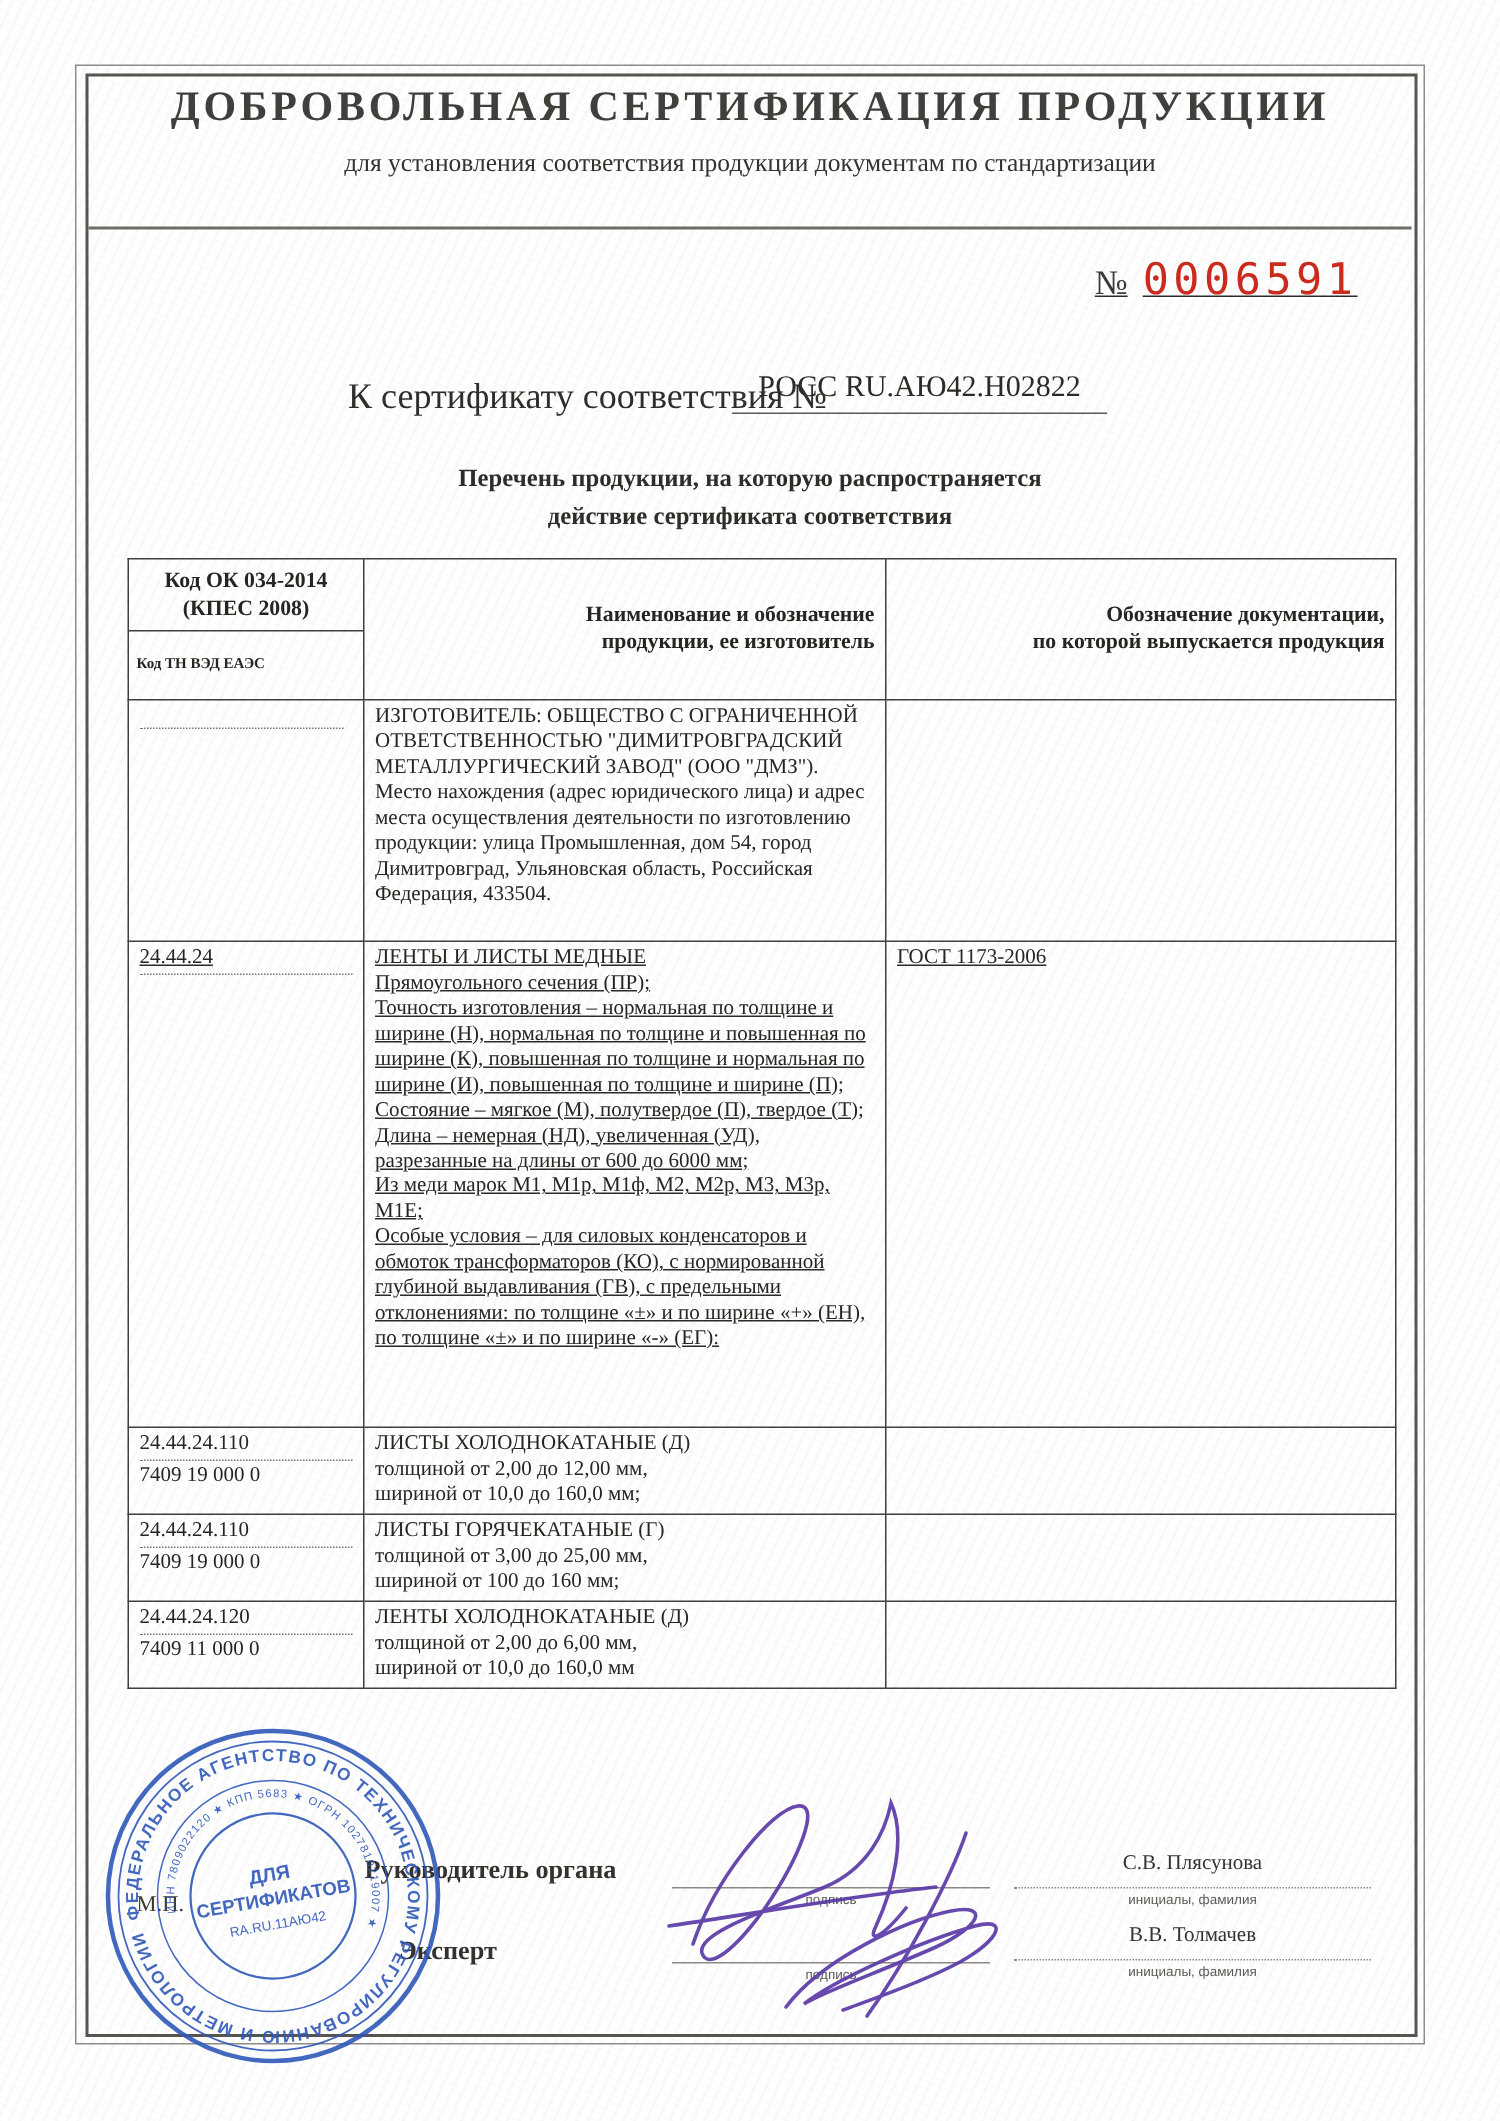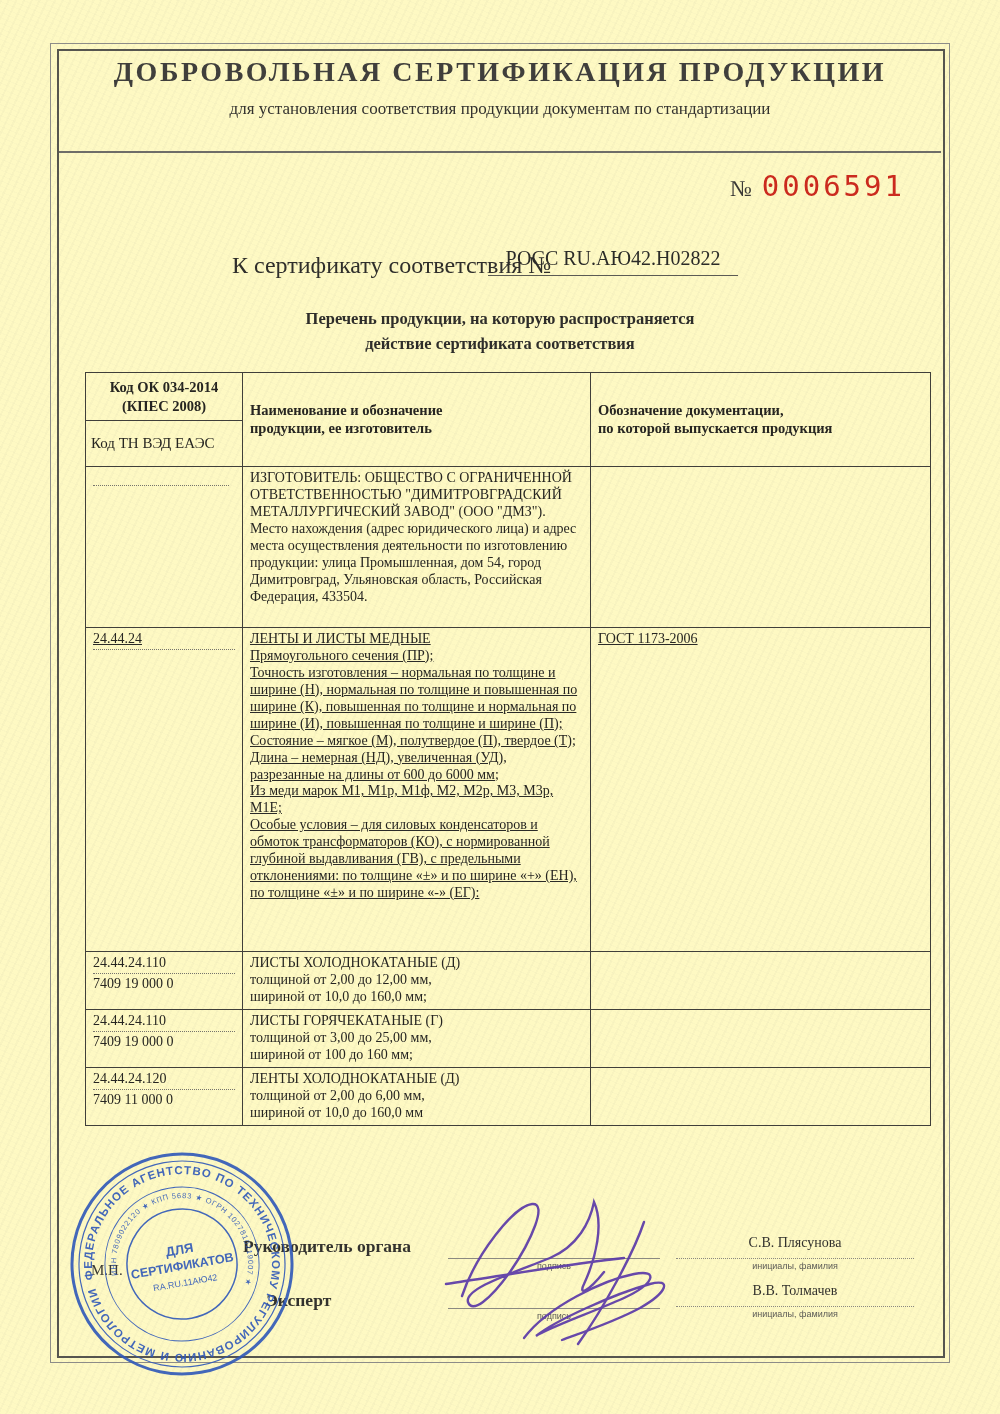--- a/index.html
+++ b/index.html
@@ -1,52 +1,52 @@
 <!DOCTYPE html>
 <html><head>
 <meta charset="utf-8">
 <style>
   html,body{margin:0;padding:0;background:#dededc;}
-  .page{position:relative;width:1000px;height:1414px;background:#fef9c3;
+  .page{position:relative;width:1000px;height:1414px;background:#ffffff;
         font-family:"Liberation Serif",serif;color:#2b2b28;overflow:hidden;}
   
   .page::before{content:"";position:absolute;inset:0;
         background:
           repeating-linear-gradient(115deg, rgba(120,120,115,.04) 0 2px, rgba(255,255,255,0) 2px 7px),
           repeating-linear-gradient(23deg, rgba(150,150,160,.03) 0 1px, rgba(255,255,255,0) 1px 5px);
         pointer-events:none;}
   .b-outer{position:absolute;left:50px;top:43px;width:898px;height:1318px;border:1px solid #8d8c88;}
   .b-inner{position:absolute;left:57px;top:49px;width:884px;height:1305px;border:2px solid #56554f;}
 
   .doc-title{position:absolute;top:56px;left:60px;width:880px;text-align:center;
         font-size:28px;font-weight:bold;letter-spacing:2.5px;color:#403f3c;}
   .doc-subtitle{position:absolute;top:99px;left:60px;width:880px;text-align:center;font-size:17px;color:#33322f;}
   .head-rule{position:absolute;left:59px;top:151px;width:882px;border-top:2px solid #6e6d68;}
 
-  .blank-no{position:absolute;top:169px;left:0;width:905px;text-align:right;}
+  .blank-no{position:absolute;top:169px;left:0;width:905px;text-align:right;text-decoration:underline;}
   .blank-no .nsign{font-size:23px;color:#3a3936;margin-right:10px;}
   .blank-no .ndigits{font-family:"DejaVu Sans Mono",monospace;font-size:29px;letter-spacing:3px;color:#cb2a1e;}
 
   .appendix-title{position:absolute;top:200px;left:60px;width:880px;text-align:center;
         font-size:27px;font-weight:bold;letter-spacing:6px;color:#3c3b38;}
   .cert-label{position:absolute;left:232px;top:252px;font-size:24px;color:#2f2e2b;}
   .cert-value{position:absolute;left:488px;top:247px;width:250px;text-align:center;font-size:20px;
         border-bottom:1px solid #5b5a54;padding-bottom:5px;}
   .scope-heading{position:absolute;top:307px;left:60px;width:880px;text-align:center;font-weight:bold;
         font-size:16.5px;line-height:1.5;white-space:pre-line;color:#2e2d2a;}
 
   table.cert-table{position:absolute;left:85px;top:372px;width:845px;border-collapse:collapse;table-layout:fixed;}
   .cert-table td{border:1.5px solid #403f3a;vertical-align:top;padding:3px 7px;
         font-size:14px;line-height:1.21;color:#262521;}
-  .cert-table td.hdr{text-align:left;vertical-align:middle;font-weight:bold;
+  .cert-table td.hdr{text-align:right;vertical-align:middle;font-weight:bold;
         white-space:pre-line;font-size:14.5px;}
   td.c1hdr{padding:0;}
   .c1top{height:47px;border-bottom:1.5px solid #403f3a;display:flex;align-items:center;justify-content:center;
         font-weight:bold;text-align:center;white-space:pre-line;font-size:14.5px;line-height:1.25;}
-  .c1bot{height:44px;display:flex;align-items:center;padding-left:5px;font-weight:normal;font-size:15px;}
+  .c1bot{height:44px;display:flex;align-items:center;padding-left:5px;font-weight:bold;font-size:10px;}
   .prod{white-space:pre-line;}
   .code1{border-bottom:1px dotted #76746d;padding-bottom:1px;min-height:17px;}
   .dotted-only{border-bottom:1px dotted #76746d;margin-top:15px;width:96%;}
   .code2{padding-top:2px;}
 
   .sign-label{position:absolute;font-size:17.5px;font-weight:bold;color:#33322e;}
   .sig-line{position:absolute;border-top:1px solid #8b8981;}
   .sig-cap{position:absolute;text-align:center;font-size:9px;color:#5c5b56;
         font-family:"Liberation Sans",sans-serif;}
   .name-val{position:absolute;text-align:center;font-size:14px;color:#33322e;}

